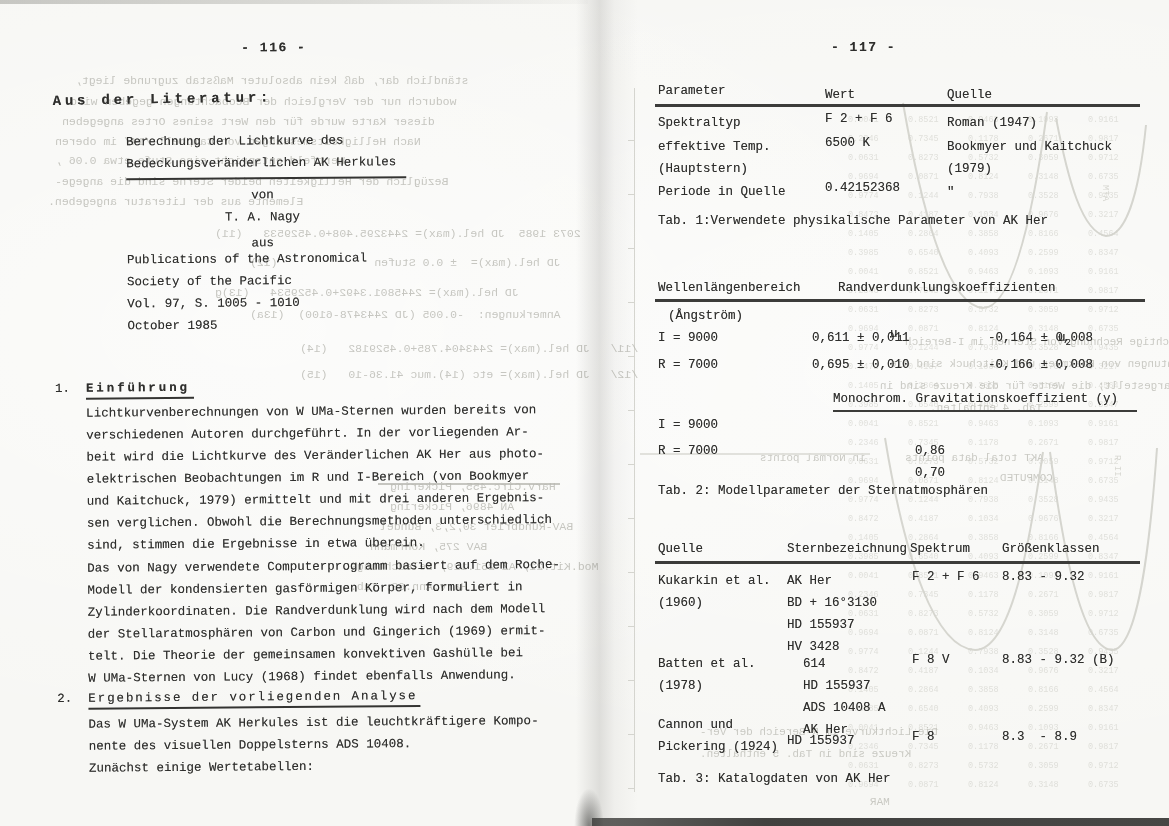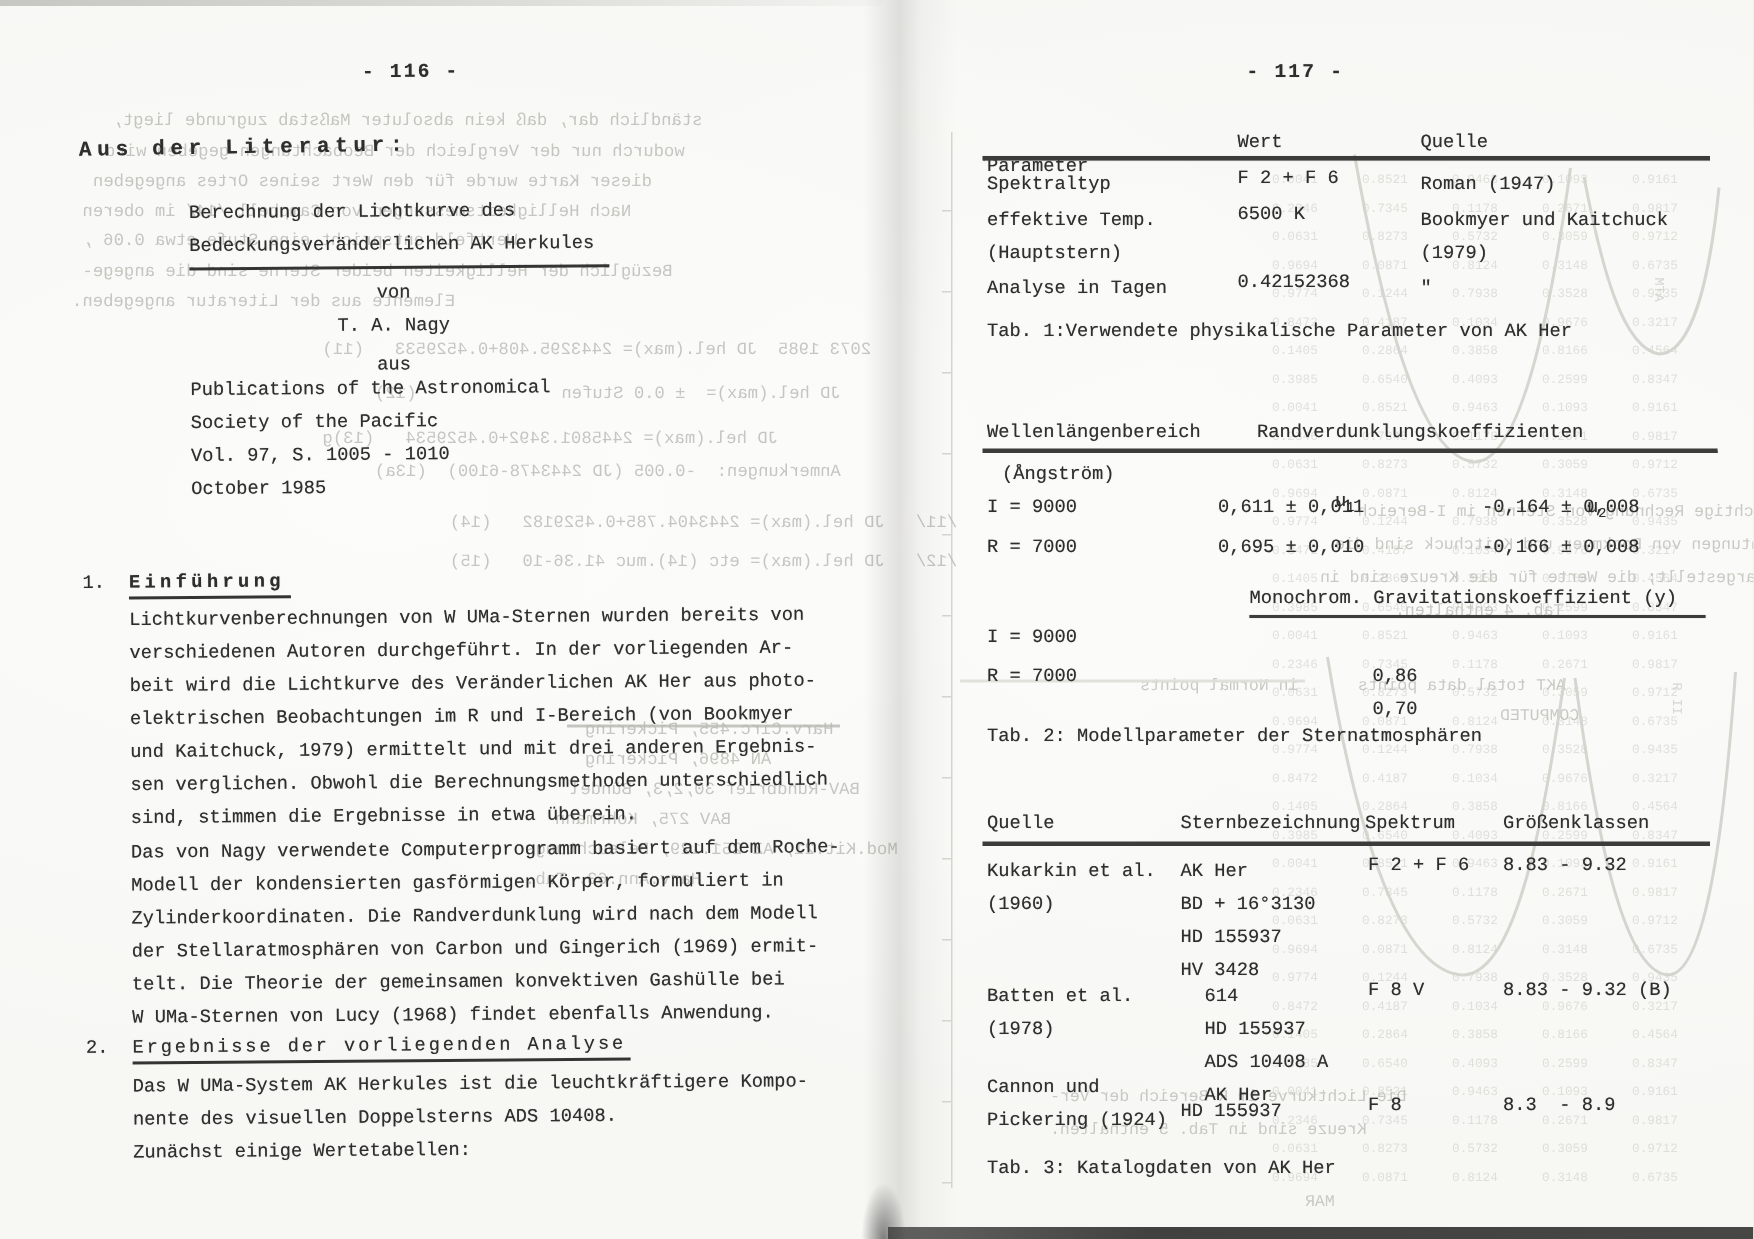--- a/index.html
+++ b/index.html
@@ -312,34 +312,34 @@
     <div class="abs ink body-size" style="left:86px;top:690px;letter-spacing:1.9px;">Ergebnisse der vorliegenden Analyse</div>
     <div class="underline" style="left:86px;top:706px;width:332px;"></div>
 
     <div class="abs ink body-size tlines" style="left:86px;top:712px;"><div>Das W UMa-System AK Herkules ist die leuchtkräftigere Kompo-</div><div>nente des visuellen Doppelsterns ADS 10408.</div><div>Zunächst einige Wertetabellen:</div></div>
   </div>
 
   <div>
 
     <div class="abs ink" style="left:831px;top:40px;font-size:13px;font-weight:700;letter-spacing:1.5px;">- 117 -</div>
 
-    <div class="abs ink body-size" style="left:658px;top:104px;text-align:right;">Parameter</div>
+    <div class="abs ink body-size" style="left:658px;top:84px;text-align:right;">Parameter</div>
     <div class="abs ink body-size" style="left:825px;top:88px;">Wert</div>
     <div class="abs ink body-size" style="left:947px;top:88px;">Quelle</div>
     <div class="rule" style="left:655px;top:104px;width:485px;height:2.5px;"></div>
 
     <div class="abs ink body-size tlines" style="left:658px;top:112px;"><div>Spektraltyp</div></div>
     <div class="abs ink body-size" style="left:825px;top:112px;">F 2 + F 6</div>
     <div class="abs ink body-size tlines" style="left:947px;top:112px;"><div>Roman (1947)</div></div>
 
     <div class="abs ink body-size tlines" style="left:658px;top:136px;"><div>effektive Temp.</div><div>(Hauptstern)</div></div>
     <div class="abs ink body-size" style="left:825px;top:136px;">6500 K</div>
     <div class="abs ink body-size tlines" style="left:947px;top:136px;"><div>Bookmyer und Kaitchuck</div><div>(1979)</div></div>
 
-    <div class="abs ink body-size tlines" style="left:658px;top:181px;"><div>Analyse in Tagen</div></div>
+    <div class="abs ink body-size tlines" style="left:658px;top:181px;"><div>Periode in Quelle</div></div>
     <div class="abs ink body-size" style="left:825px;top:181px;">0.42152368</div>
     <div class="abs ink body-size tlines" style="left:947px;top:181px;"><div>"</div></div>
 
     <div class="abs ink body-size" style="left:658px;top:214px;">Tab. 1:Verwendete physikalische Parameter von AK Her</div>
 
     <div class="abs ink body-size" style="left:658px;top:281px;">Wellenlängenbereich</div>
     <div class="abs ink body-size" style="left:838px;top:281px;">Randverdunklungskoeffizienten</div>
     <div class="rule" style="left:655px;top:299px;width:490px;height:2.5px;"></div>
     <div class="abs ink body-size" style="left:668px;top:309px;">(Ångström)</div>
     <div class="abs ink body-size" style="left:845px;top:313px;">

